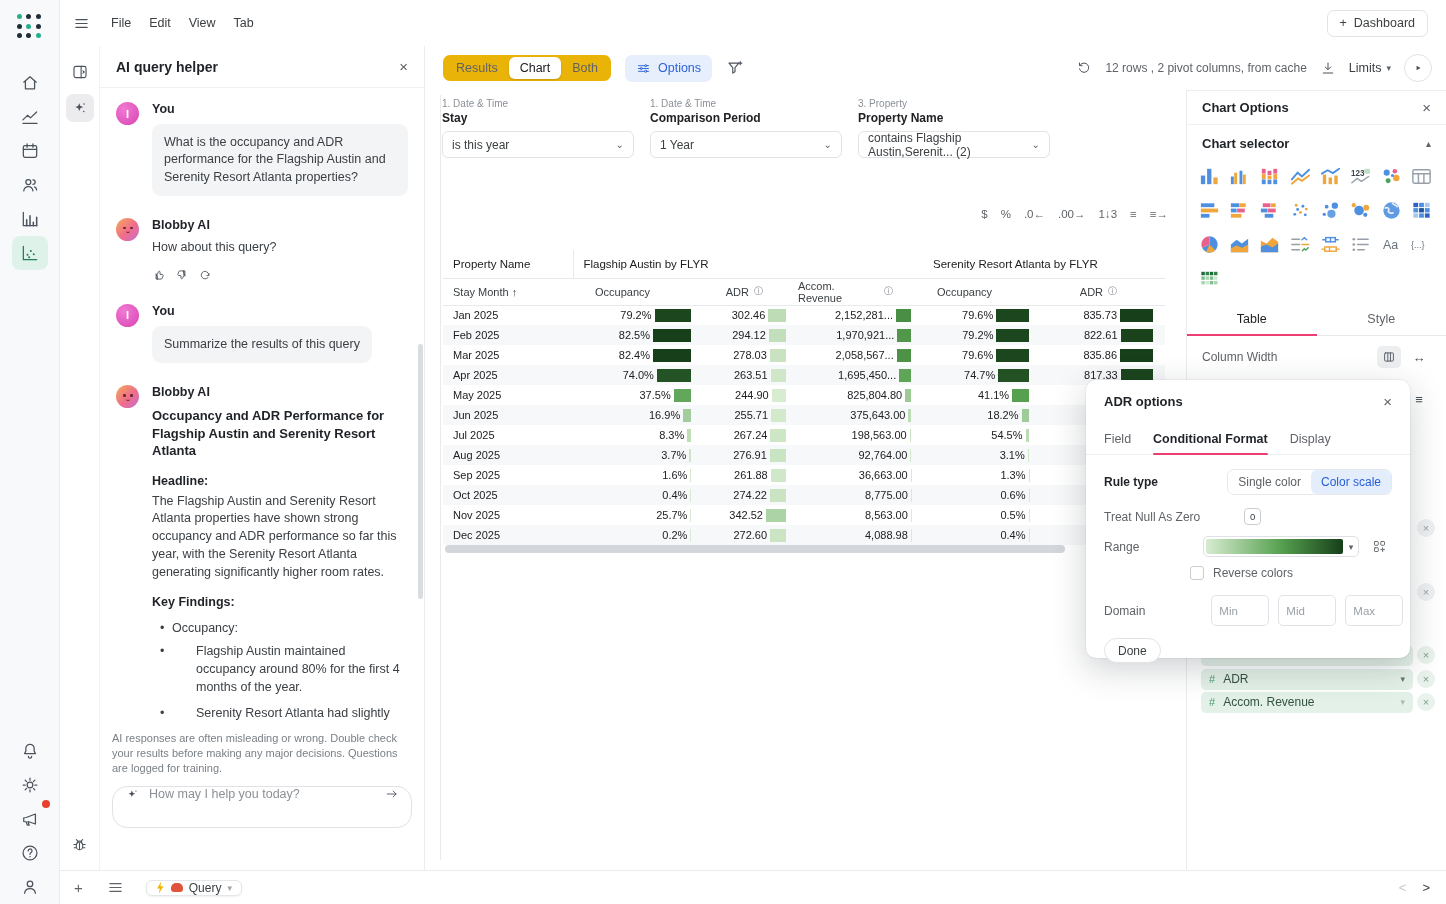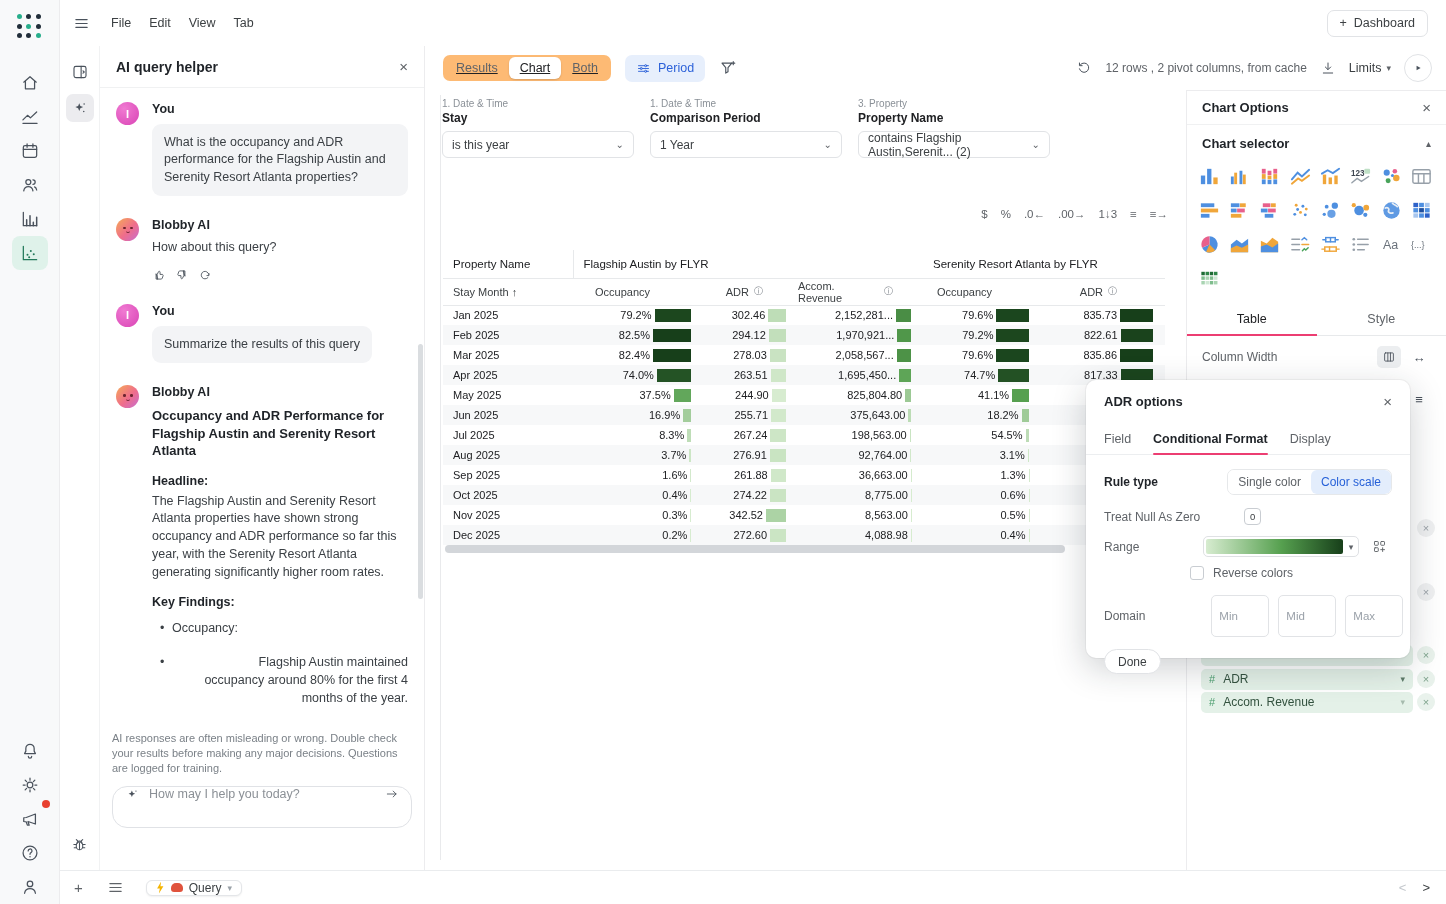--- a/index.html
+++ b/index.html
@@ -46,29 +46,29 @@
   .plain-text { font-size:12.5px; color:#3b4045; }
   .msg-actions { display:flex; gap:9px; margin-top:14px; color:#5f6368; }
   .msg-actions .ic { cursor:pointer; }
   .rich-title { font-weight:bold; font-size:13px; line-height:1.35; color:#1f2328; margin-bottom:14px; }
   .rich-h { font-weight:bold; font-size:12.5px; color:#1f2328; margin:14px 0 5px 0; }
   .rich-p { font-size:12.5px; line-height:1.42; color:#3b4045; }
   ul.kf { list-style:none; margin-top:12px; }
   ul.kf > li { font-size:12.5px; color:#3b4045; margin:10px 0 8px 20px; position:relative; }
   ul.kf li::before { content:"•"; position:absolute; left:-12px; }
   ul.kf ul { list-style:none; }
-  ul.kf ul li { margin:19px 0 0 24px; line-height:1.42;text-align:right; }
+  ul.kf ul li { margin:8px 0 0 24px; line-height:1.42; }
   #chat-disclaimer { position:absolute; left:12px; bottom:0; width:300px; font-size:11px; line-height:1.35; color:#7a8087; background:#fff; padding-top:8px; }
   #chat-input { margin:10px 12px 0 12px; height:42px; border:1px solid #e0e2e6; border-radius:15px; display:flex; align-items:flex-start; padding:0 12px; gap:9px; }
   #chat-input .ph { color:#8b9096; font-size:12.5px; flex:1; }
   #chat-scrollbar { position:absolute; left:418px; top:344px; width:5px; height:255px; background:#dadde0; border-radius:3px; }
 
   
   #strip { left:425px; top:46px; width:1021px; height:44px; display:flex; align-items:center; background:#fff; }
-  #seg { margin-left:18px; background:#fdba74; border-radius:7px; padding:2px; display:flex;text-decoration:underline; }
+  #seg { margin-left:18px; background:#eab308; border-radius:7px; padding:2px; display:flex; }
   .seg-item { padding:4px 11px; font-size:12.5px; color:#5f6368; border-radius:6px; cursor:pointer; }
   .seg-item.active { background:#fff; color:#202124; box-shadow:0 1px 2px rgba(0,0,0,.15); }
   #options-btn { margin-left:14px; background:#e7effc; color:#2d62d9; border-radius:7px; height:27px; padding:0 11px; display:flex; align-items:center; gap:7px; font-size:12.5px; cursor:pointer; }
   #funnel-btn { margin-left:14px; color:#4a525c; cursor:pointer; }
   #strip-right { margin-left:auto; display:flex; align-items:center; gap:13px; padding-right:14px; color:#5f6368; }
   #row-status { font-size:12px; color:#5f6368; }
   #limits { display:flex; align-items:center; gap:5px; font-size:12.5px; color:#3c4043; cursor:pointer; }
   #run-btn { width:28px; height:28px; border:1px solid #e1e3e6; border-radius:50%; display:flex; align-items:center; justify-content:center; color:#3c4043; cursor:pointer; }
 
   
@@ -137,21 +137,21 @@
   .rule-opt { padding:5px 10px; font-size:12px; color:#5f6368; cursor:pointer; background:#fff; }
   .rule-opt.sel { background:#e3edfc; color:#2761d8; border-radius:6px; }
   #null-zero { margin-left:44px; width:17px; height:17px; border:1px solid #c9cdd2; border-radius:4px; font-size:9.5px; color:#3c4043; display:flex; align-items:center; justify-content:center; cursor:pointer; }
   #range-select { margin-left:64px; width:156px; height:21px; border:1px solid #dfe1e4; border-radius:5px; display:flex; align-items:center; padding:2px 5px 2px 2px; cursor:pointer; }
   #range-grad { flex:1; height:15px; border-radius:2px; }
   #range-chev { font-size:9px; color:#5f6368; margin-left:6px; }
   #palette-add { margin-left:13px; color:#5f6368; cursor:pointer; }
   #reverse-row { padding-left:104px; }
   .checkbox { width:14px; height:14px; border:1px solid #c9cdd2; border-radius:3px; background:#fff; cursor:pointer; }
   #reverse-label { margin-left:9px; font-size:12px; color:#5f6368; }
-  .dom-input { width:58px; height:42px; border:1px solid #e1e3e6; border-radius:5px; font-size:11.5px; color:#3c4043; padding:0 7px; font-family:inherit; }
+  .dom-input { width:58px; height:31px; border:1px solid #e1e3e6; border-radius:5px; font-size:11.5px; color:#3c4043; padding:0 7px; font-family:inherit; }
   .dom-input::placeholder { color:#9aa1a9; }
   #done-btn { margin:12px 0 0 18px; height:25px; padding:0 13px; border:1px solid #e1e3e6; border-radius:13px; background:#fff; font-size:12px; color:#3c4043; display:inline-flex; align-items:center; cursor:pointer; font-family:inherit; }
 
   
   #bottom-bar { left:60px; top:870px; width:1386px; height:34px; background:#fff; border-top:1px solid #eaecee; display:flex; align-items:center; }
   #bb-plus { margin-left:14px; color:#5f6368; font-size:15px; cursor:pointer; }
   #bb-burger { margin-left:24px; color:#5f6368; cursor:pointer; }
   #query-tab { margin-left:22px; height:16px; border:1px solid #e4e6e9; border-radius:6px; background:#fff; box-shadow:0 1px 2px rgba(0,0,0,.06); display:flex; align-items:center; padding:0 9px; gap:6px; font-size:12px; color:#3c4043; cursor:pointer; }
   .bolt { width:9px; height:12px; background:#f5b400; clip-path:polygon(60% 0,15% 58%,45% 58%,35% 100%,85% 40%,52% 40%); }
   .blobby-mini { width:12px; height:9px; background:#e0533d; border-radius:5px 5px 3px 3px; }
@@ -408,21 +408,21 @@
   </div>
   <div id="options-btn">
     <span class="ic" style="color:#2d62d9">
         <svg viewBox="0 0 24 24" width="15" height="15" fill="none" stroke="currentColor" stroke-width="1.5" stroke-linecap="round" stroke-linejoin="round">
           <path d="M4 7.5h10M17 7.5h3M4 12h3M10 12h10M4 16.5h10M17 16.5h3"></path>
           <circle cx="15.5" cy="7.5" r="1.7"></circle>
           <circle cx="8.5" cy="12" r="1.7"></circle>
           <circle cx="15.5" cy="16.5" r="1.7"></circle>
         </svg>
       </span>
-    <span>Period</span>
+    <span>Options</span>
   </div>
   <span id="funnel-btn" class="ic">
       <svg viewBox="0 0 24 24" width="18" height="18" fill="none" stroke="currentColor" stroke-width="1.5" stroke-linecap="round" stroke-linejoin="round">
         <path d="M4 5.5h13l-5 6v5.5l-3 1.8v-7.3l-5-6z"></path>
         <path d="M19 3.5v4M17 5.5h4"></path>
       </svg>
     </span>
   <div id="strip-right">
     <span class="ic">
         <svg viewBox="0 0 24 24" width="16" height="16" fill="none" stroke="currentColor" stroke-width="1.5" stroke-linecap="round" stroke-linejoin="round">
@@ -861,21 +861,21 @@
             <td>
               <div class="vc">
                 <span></span>
               </div>
             </td>
           </tr>
           <tr class="dr">
             <td class="mon">Nov 2025</td>
             <td>
               <div class="vc">
-                <span>0.3%</span>
+                <span>25.7%</span>
                 <span class="vbar" style="width:0.6px;background:rgb(215,236,208)"></span>
               </div>
             </td>
             <td>
               <div class="vc">
                 <span>342.52</span>
                 <span class="vbar" style="width:20.0px;background:rgb(172,211,165)"></span>
               </div>
             </td>
             <td>

